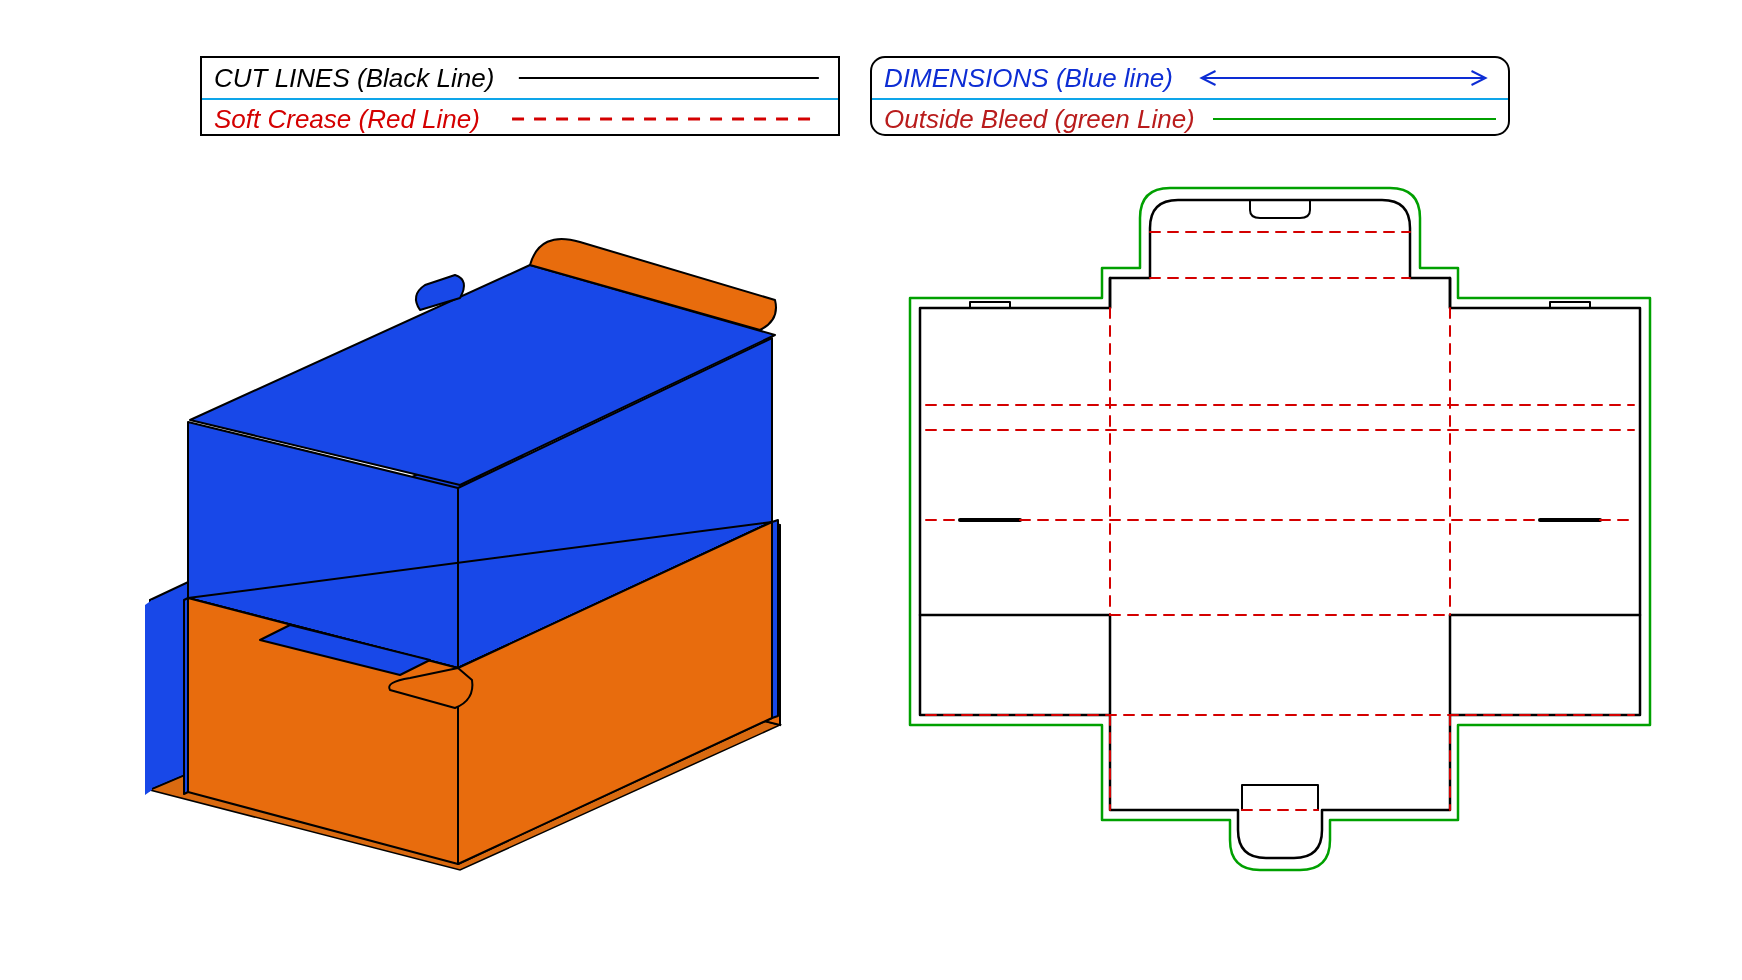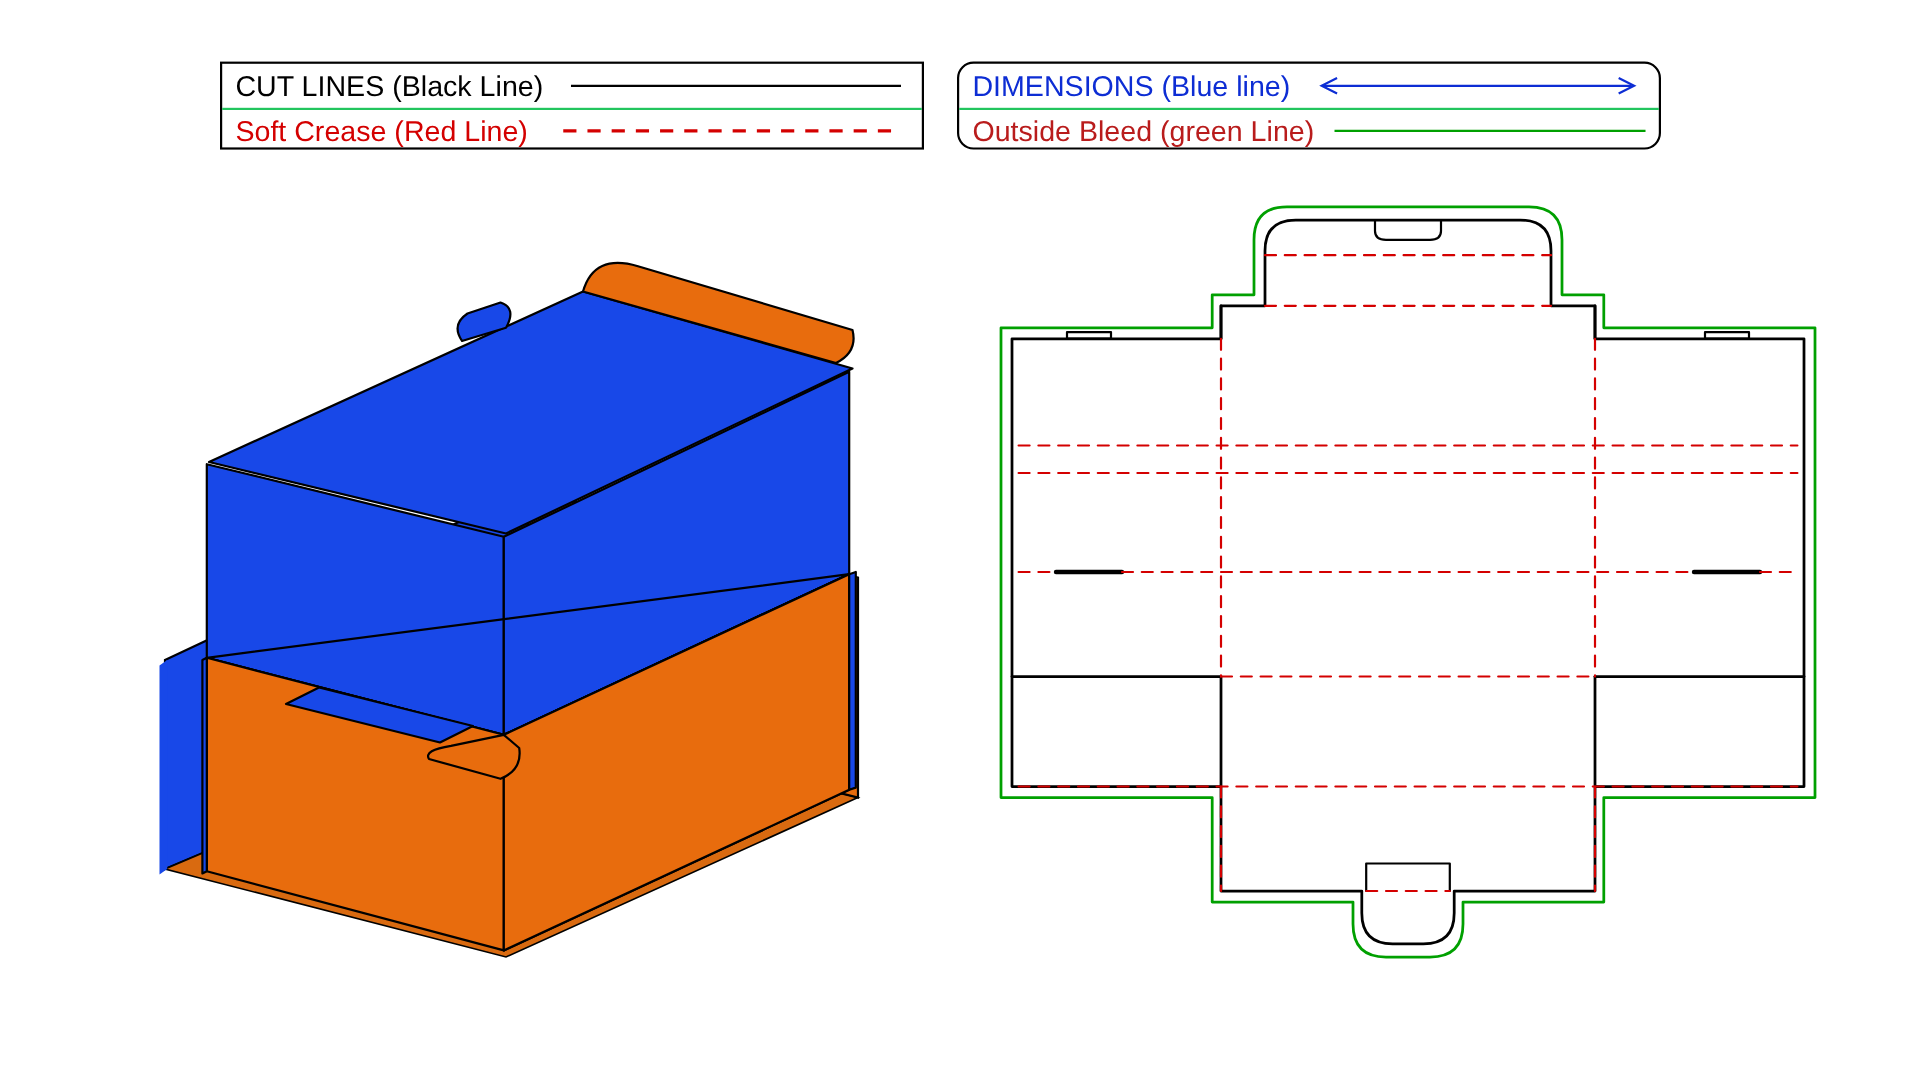--- a/index.html
+++ b/index.html
@@ -39,24 +39,25 @@
   .legend-row {
     height: 40px;
     box-sizing: border-box;
     display: flex;
     align-items: center;
     padding: 0 12px;
     font-size: 26px;
     font-weight: 400;
   }
   .legend-row + .legend-row {
-    border-top: 2px solid #22c55e;
+    border-top: 2px solid #0ea5e9;
   }
   .legend-label {
     flex: 0 0 auto;
+    font-style: italic;
   }
   .legend-sample {
     flex: 1 1 auto;
     margin-left: 18px;
     height: 20px;
   }
 
   .sample-cut svg, .sample-crease svg, .sample-dim svg, .sample-bleed svg {
     width: 100%;
     height: 100%;

